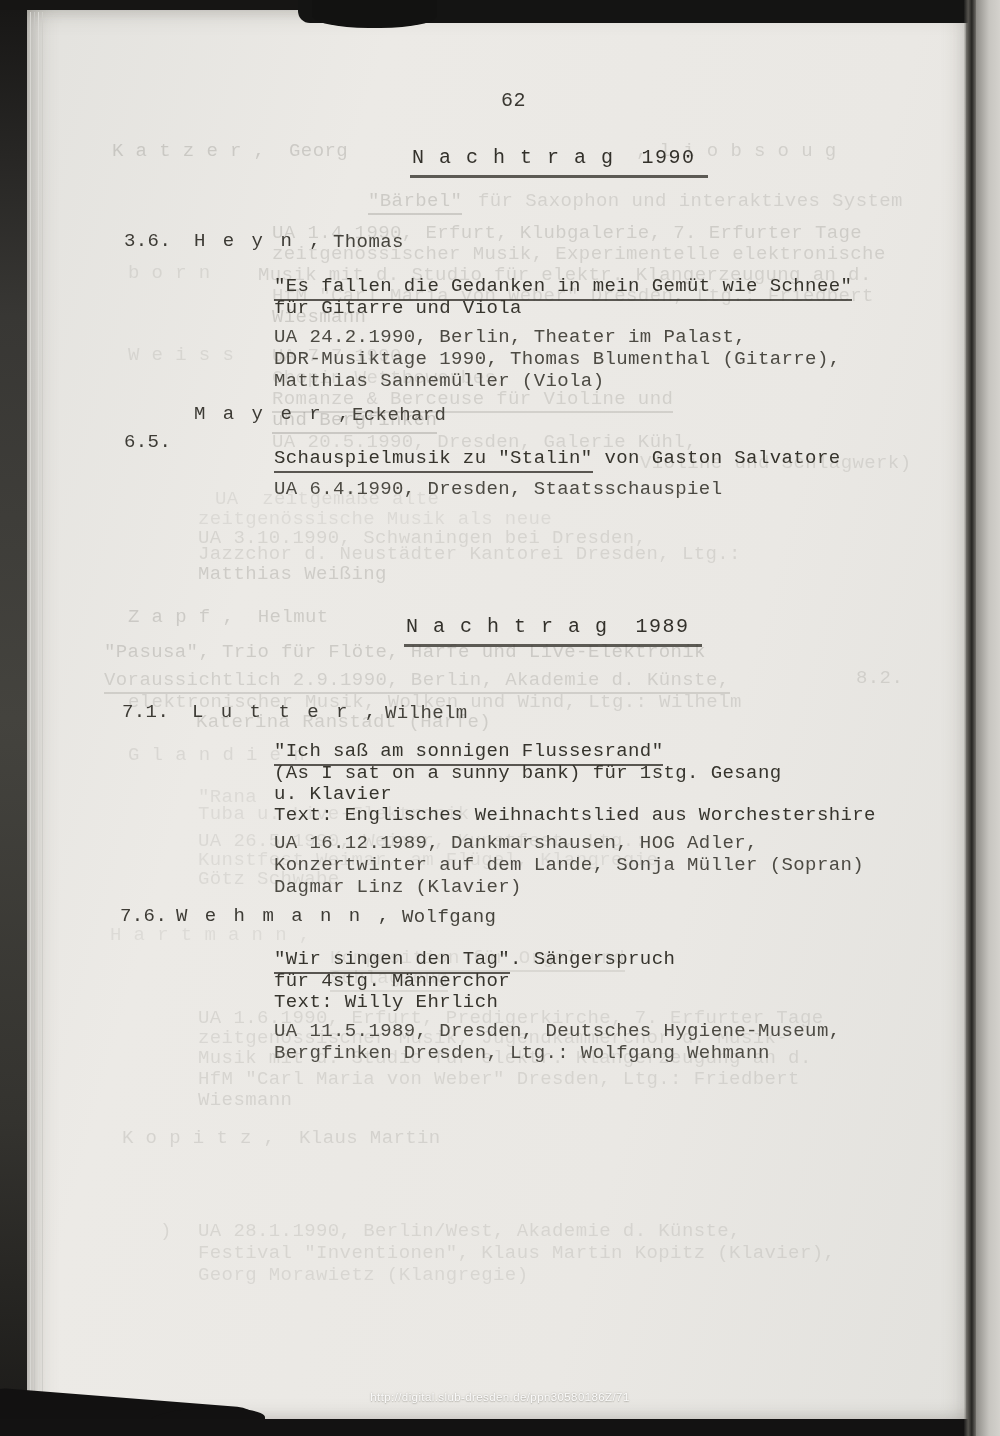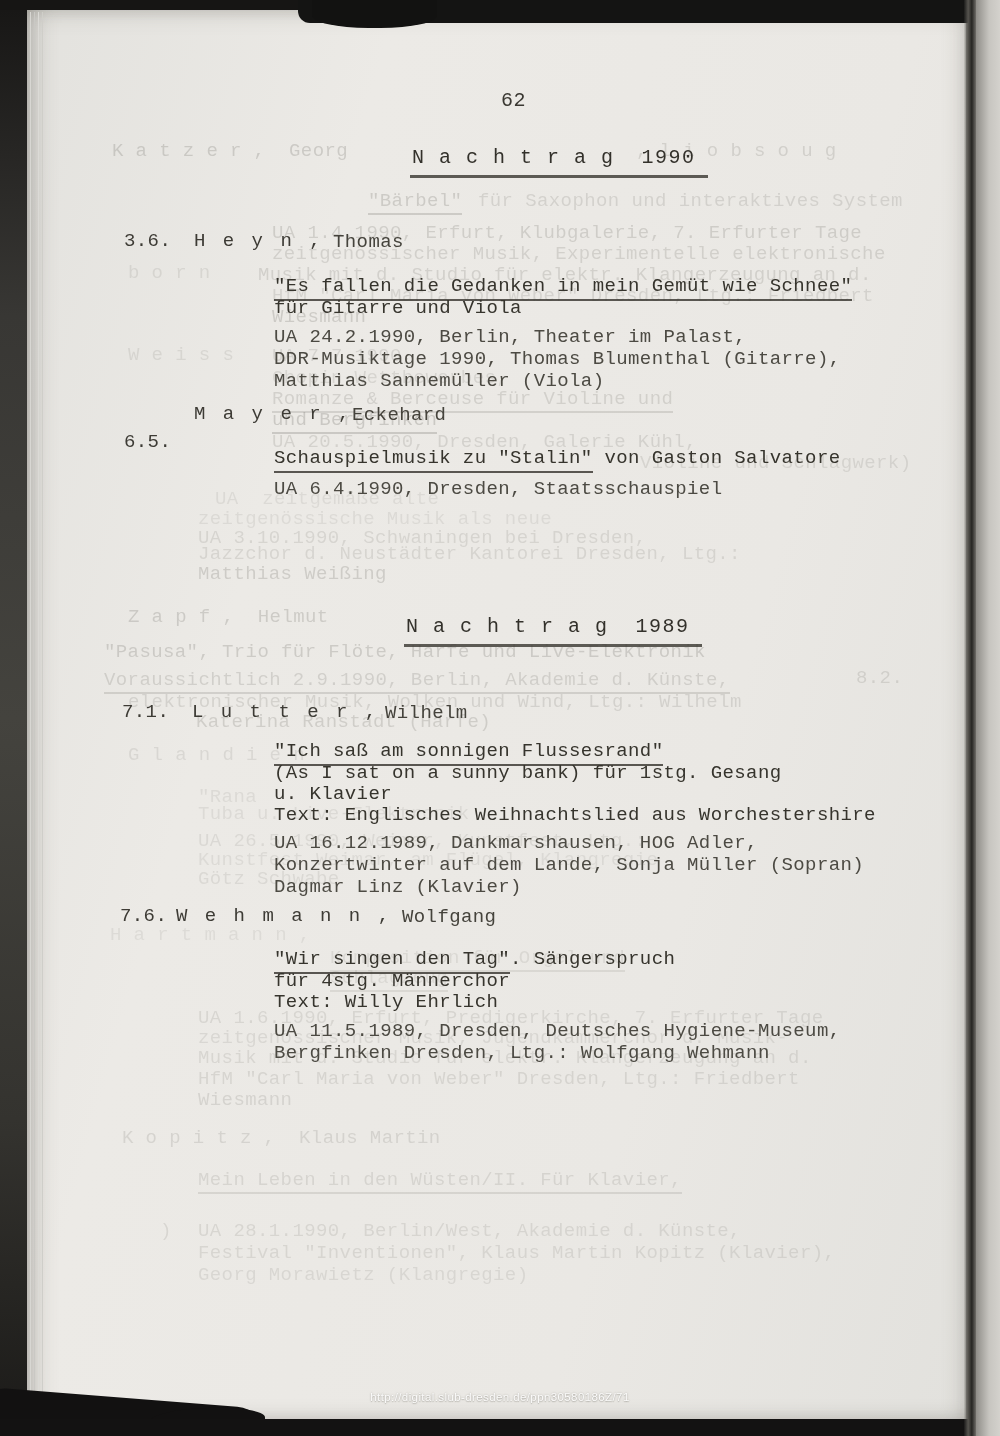--- a/index.html
+++ b/index.html
@@ -98,21 +98,20 @@
       <div class="ghost" style="left: 198px; top: 868px; opacity: 0.12;">Götz Schwabe</div>
       <div class="ghost" style="left: 110px; top: 924px; opacity: 0.1;">H a r t m a n n ,</div>
       <div class="ghost gu" style="left: 330px; top: 947px; opacity: 0.12;">Komposition für Orgel und</div>
       <div class="ghost gu" style="left: 330px; top: 967px; opacity: 0.12;">Schlagzeug</div>
       <div class="ghost" style="left: 198px; top: 1007px; opacity: 0.14;">UA 1.6.1990, Erfurt, Predigerkirche, 7. Erfurter Tage</div>
       <div class="ghost" style="left: 198px; top: 1027px; opacity: 0.13;">zeitgenössischer Musik, Jugendkammerchor d. Musik-</div>
       <div class="ghost" style="left: 198px; top: 1047px; opacity: 0.14;">Musik mit d. Studio für elektr. Klangerzeugung an d.</div>
       <div class="ghost" style="left: 198px; top: 1068px; opacity: 0.15;">HfM "Carl Maria von Weber" Dresden, Ltg.: Friedbert</div>
       <div class="ghost" style="left: 198px; top: 1089px; opacity: 0.16;">Wiesmann</div>
       <div class="ghost" style="left: 122px; top: 1127px; opacity: 0.16;">K o p i t z ,  Klaus Martin</div>
-      <div class="ghost gu" style="left: 198px; top: 1169px; opacity: 0.15;">Mein Leben in den Wüsten/II. Für Klavier,</div>
       <div class="ghost" style="left: 160px; top: 1220px; opacity: 0.14;">)</div>
       <div class="ghost" style="left: 198px; top: 1220px; opacity: 0.14;">UA 28.1.1990, Berlin/West, Akademie d. Künste,</div>
       <div class="ghost" style="left: 198px; top: 1242px; opacity: 0.14;">Festival "Inventionen", Klaus Martin Kopitz (Klavier),</div>
       <div class="ghost" style="left: 198px; top: 1264px; opacity: 0.13;">Georg Morawietz (Klangregie)</div>
     </div>
 
   <div class="tw pagenum" style="left:501px;top:90px;">62</div>
 
   <div class="tw heading" style="left:410px;top:147px;">N a c h t r a g  1990</div>
 

